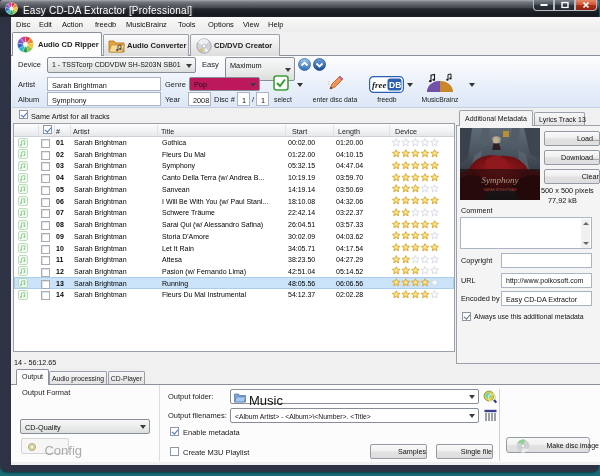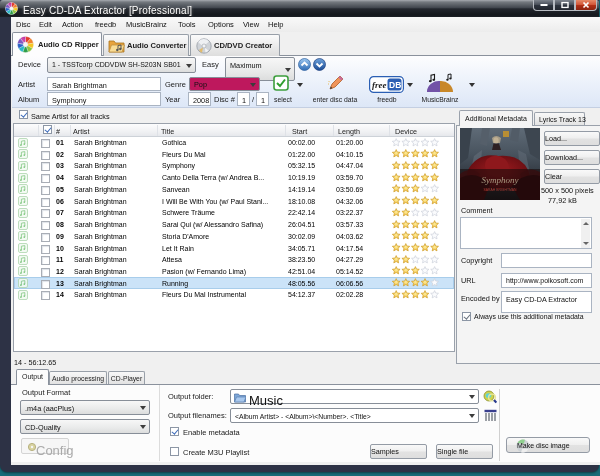--- a/index.html
+++ b/index.html
@@ -59,21 +59,21 @@
 .cb.gray:after{border-color:#6a737f;}
 
 .status{position:absolute;left:3px;top:341px;font-size:7.2px;color:#111;}
 .btab1{position:absolute;left:5px;top:352px;width:34px;height:16px;background:#fcfcfc;border:1px solid #8a919c;border-bottom:none;border-radius:2px 2px 0 0;z-index:5;}
 .btab2{position:absolute;top:354px;height:14px;background:linear-gradient(180deg,#f8f8f8,#e0e0e0);border:1px solid #989fa8;border-bottom:none;border-radius:2px 2px 0 0;}
 .btabtxt{position:absolute;top:3px;font-size:7px;color:#222;width:100%;text-align:center;white-space:nowrap;}
 .bpanel{position:absolute;left:0px;top:367px;width:593px;height:78px;background:#fcfcfc;border-top:1px solid #8a919c;}
 .vdiv{position:absolute;width:1px;background:#dcdcdc;}
 
 .btn{position:absolute;background:linear-gradient(180deg,#f9f9f9,#efefef 48%,#e2e2e2 52%,#dedede);border:1px solid #949ba5;border-radius:2px;}
-.btn span{position:absolute;width:100%;text-align:left;font-size:7.2px;color:#111;}
+.btn span{position:absolute;width:100%;text-align:right;font-size:7.2px;color:#111;}
 
 .rtab1{position:absolute;left:448px;top:93px;width:74px;height:16px;background:#f4f4f4;border:1px solid #9aa1ab;border-bottom:none;border-radius:2px 2px 0 0;z-index:5;}
 .rtab2{position:absolute;left:523px;top:95px;width:51px;height:14px;background:linear-gradient(180deg,#f8f8f8,#e2e2e2);border:1px solid #9aa1ab;border-bottom:none;border-radius:2px 2px 0 0;}
 .rpanel{position:absolute;left:445px;top:108px;width:149px;height:239px;background:#f4f4f4;border:1px solid #9aa1ab;}
 .rp-lbl{position:absolute;font-size:7.3px;color:#111;white-space:nowrap;}
 </style></head>
 <body>
 <svg width="0" height="0" style="position:absolute">
     <defs>
 <radialGradient id="gg" cx="0.5" cy="0.45" r="0.65">
@@ -582,24 +582,20 @@
       <span class="btabtxt">Output</span>
     </div>
  <div class="btab2" style="left:38px;width:58px">
       <span class="btabtxt" style="font-size:6.8px">Audio processing</span>
     </div>
  <div class="btab2" style="left:97px;width:37px">
       <span class="btabtxt" style="font-size:6.8px">CD-Player</span>
     </div>
  <div class="bpanel"></div>
  <span class="lbl" style="left:11px;top:371px">Output Format</span>
- <div class="combo" style="left:9px;top:383px;width:130px;height:15px">
-      <span class="ctx" style="font-size:7.3px">.m4a (aacPlus)</span>
-      <i class="carr"></i>
-    </div>
  <div class="combo" style="left:9px;top:402px;width:130px;height:15px">
       <span class="ctx" style="font-size:7.3px">CD-Quality</span>
       <i class="carr"></i>
     </div>
  <div class="btn" style="left:10px;top:421px;width:48px;height:16px;border-color:#d4d4d4;background:#f6f6f6">
   <svg style="position:absolute;left:5px;top:3px" width="10" height="10" viewBox="0 0 10 10">
         <circle cx="5" cy="5" r="3.6" fill="#d8d2a0" stroke="#b8b280" stroke-width="1"></circle>
         <circle cx="5" cy="5" r="1.2" fill="#f6f6f6"></circle>
       </svg>
   <span style="left:14px;top:4px;color:#aaa;font-size:13px">Config</span>
@@ -710,17 +706,17 @@
    <i class="tarr" style="left:1.5px;bottom:3px;border-top-color:#666;border-left-width:3px;border-right-width:3px;border-top-width:3.5px"></i>
   </div>
  </div>
  <span class="rp-lbl" style="left:450px;top:239px">Copyright</span>
  <div class="input" style="left:490px;top:236px;width:91px;height:15px"></div>
  <span class="rp-lbl" style="left:450px;top:259px">URL</span>
  <div class="input" style="left:490px;top:256px;width:91px;height:15px">
       <span style="font-size:7px">http://www.poikosoft.com</span>
     </div>
  <span class="rp-lbl" style="left:450px;top:277px">Encoded by</span>
- <div class="input" style="left:490px;top:274px;width:91px;height:22px">
+ <div class="input" style="left:490px;top:274px;width:91px;height:15px">
       <span style="font-size:7.2px">Easy CD-DA Extractor</span>
     </div>
  <span class="cb chk gray" style="left:451px;top:295px"></span>
  <span class="rp-lbl" style="left:463px;top:296px;font-size:6.9px">Always use this additional metadata</span>
 </div>
 </body></html>

